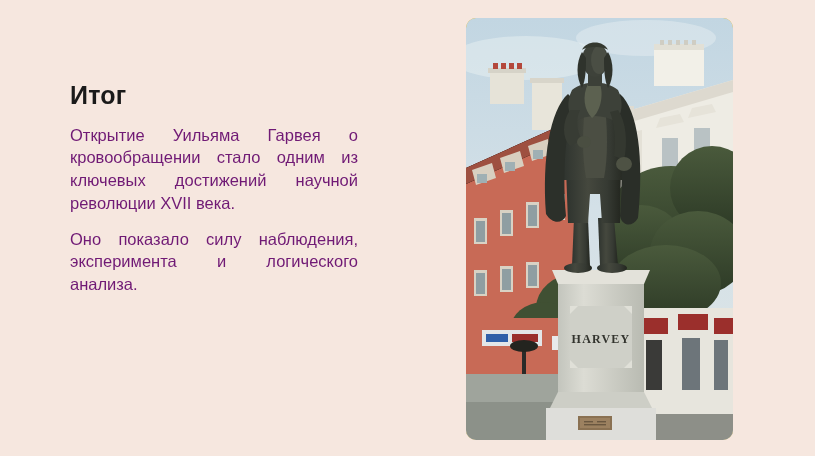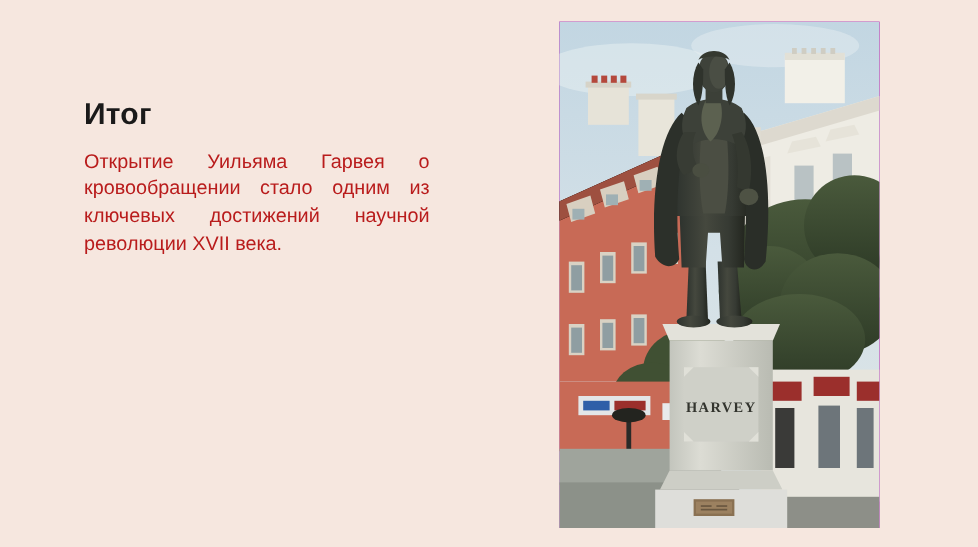--- a/index.html
+++ b/index.html
@@ -33,49 +33,51 @@
     font-size: 25px;
     font-weight: 600;
     color: #1a1a1a;
     letter-spacing: 0.2px;
     margin: 0 0 14px 0;
     line-height: 1.1;
   }
   .para {
     font-size: 16.5px;
     line-height: 1.38;
-    color: #b91c1c;
+    color: #701a75;
     text-align: justify;
     text-justify: inter-word;
     margin: 0 0 13px 0;
   }
   .para:last-child { margin-bottom: 0; }
 
   
   .photo {
     position: absolute;
     left: 466px;
     top: 18px;
     width: 267px;
     height: 422px;
     overflow: hidden;
-    background: #a21caf;
+    background: #eab308;
+    border-radius: 10px;
   }
   .photo svg { display: block; }
 </style>
 </head>
 <body>
 
 <div class="slide">
 
   <div class="text-col">
     <h1 class="slide-title">Итог</h1>
 
     <p class="para">Открытие Уильяма Гарвея о кровообращении стало одним из ключевых достижений научной революции XVII века.</p>
 
+    <p class="para">Оно показало силу наблюдения, эксперимента и логического анализа.</p>
 
   </div>
 
   <div class="photo">
     <svg width="267" height="422" viewBox="0 0 267 422" xmlns="http://www.w3.org/2000/svg">
       <defs>
         <linearGradient id="skyGrad" x1="0" y1="0" x2="0" y2="1">
           <stop offset="0%" stop-color="#c2d6e2"></stop>
           <stop offset="45%" stop-color="#d3e0e7"></stop>
           <stop offset="100%" stop-color="#dfe6e6"></stop>

